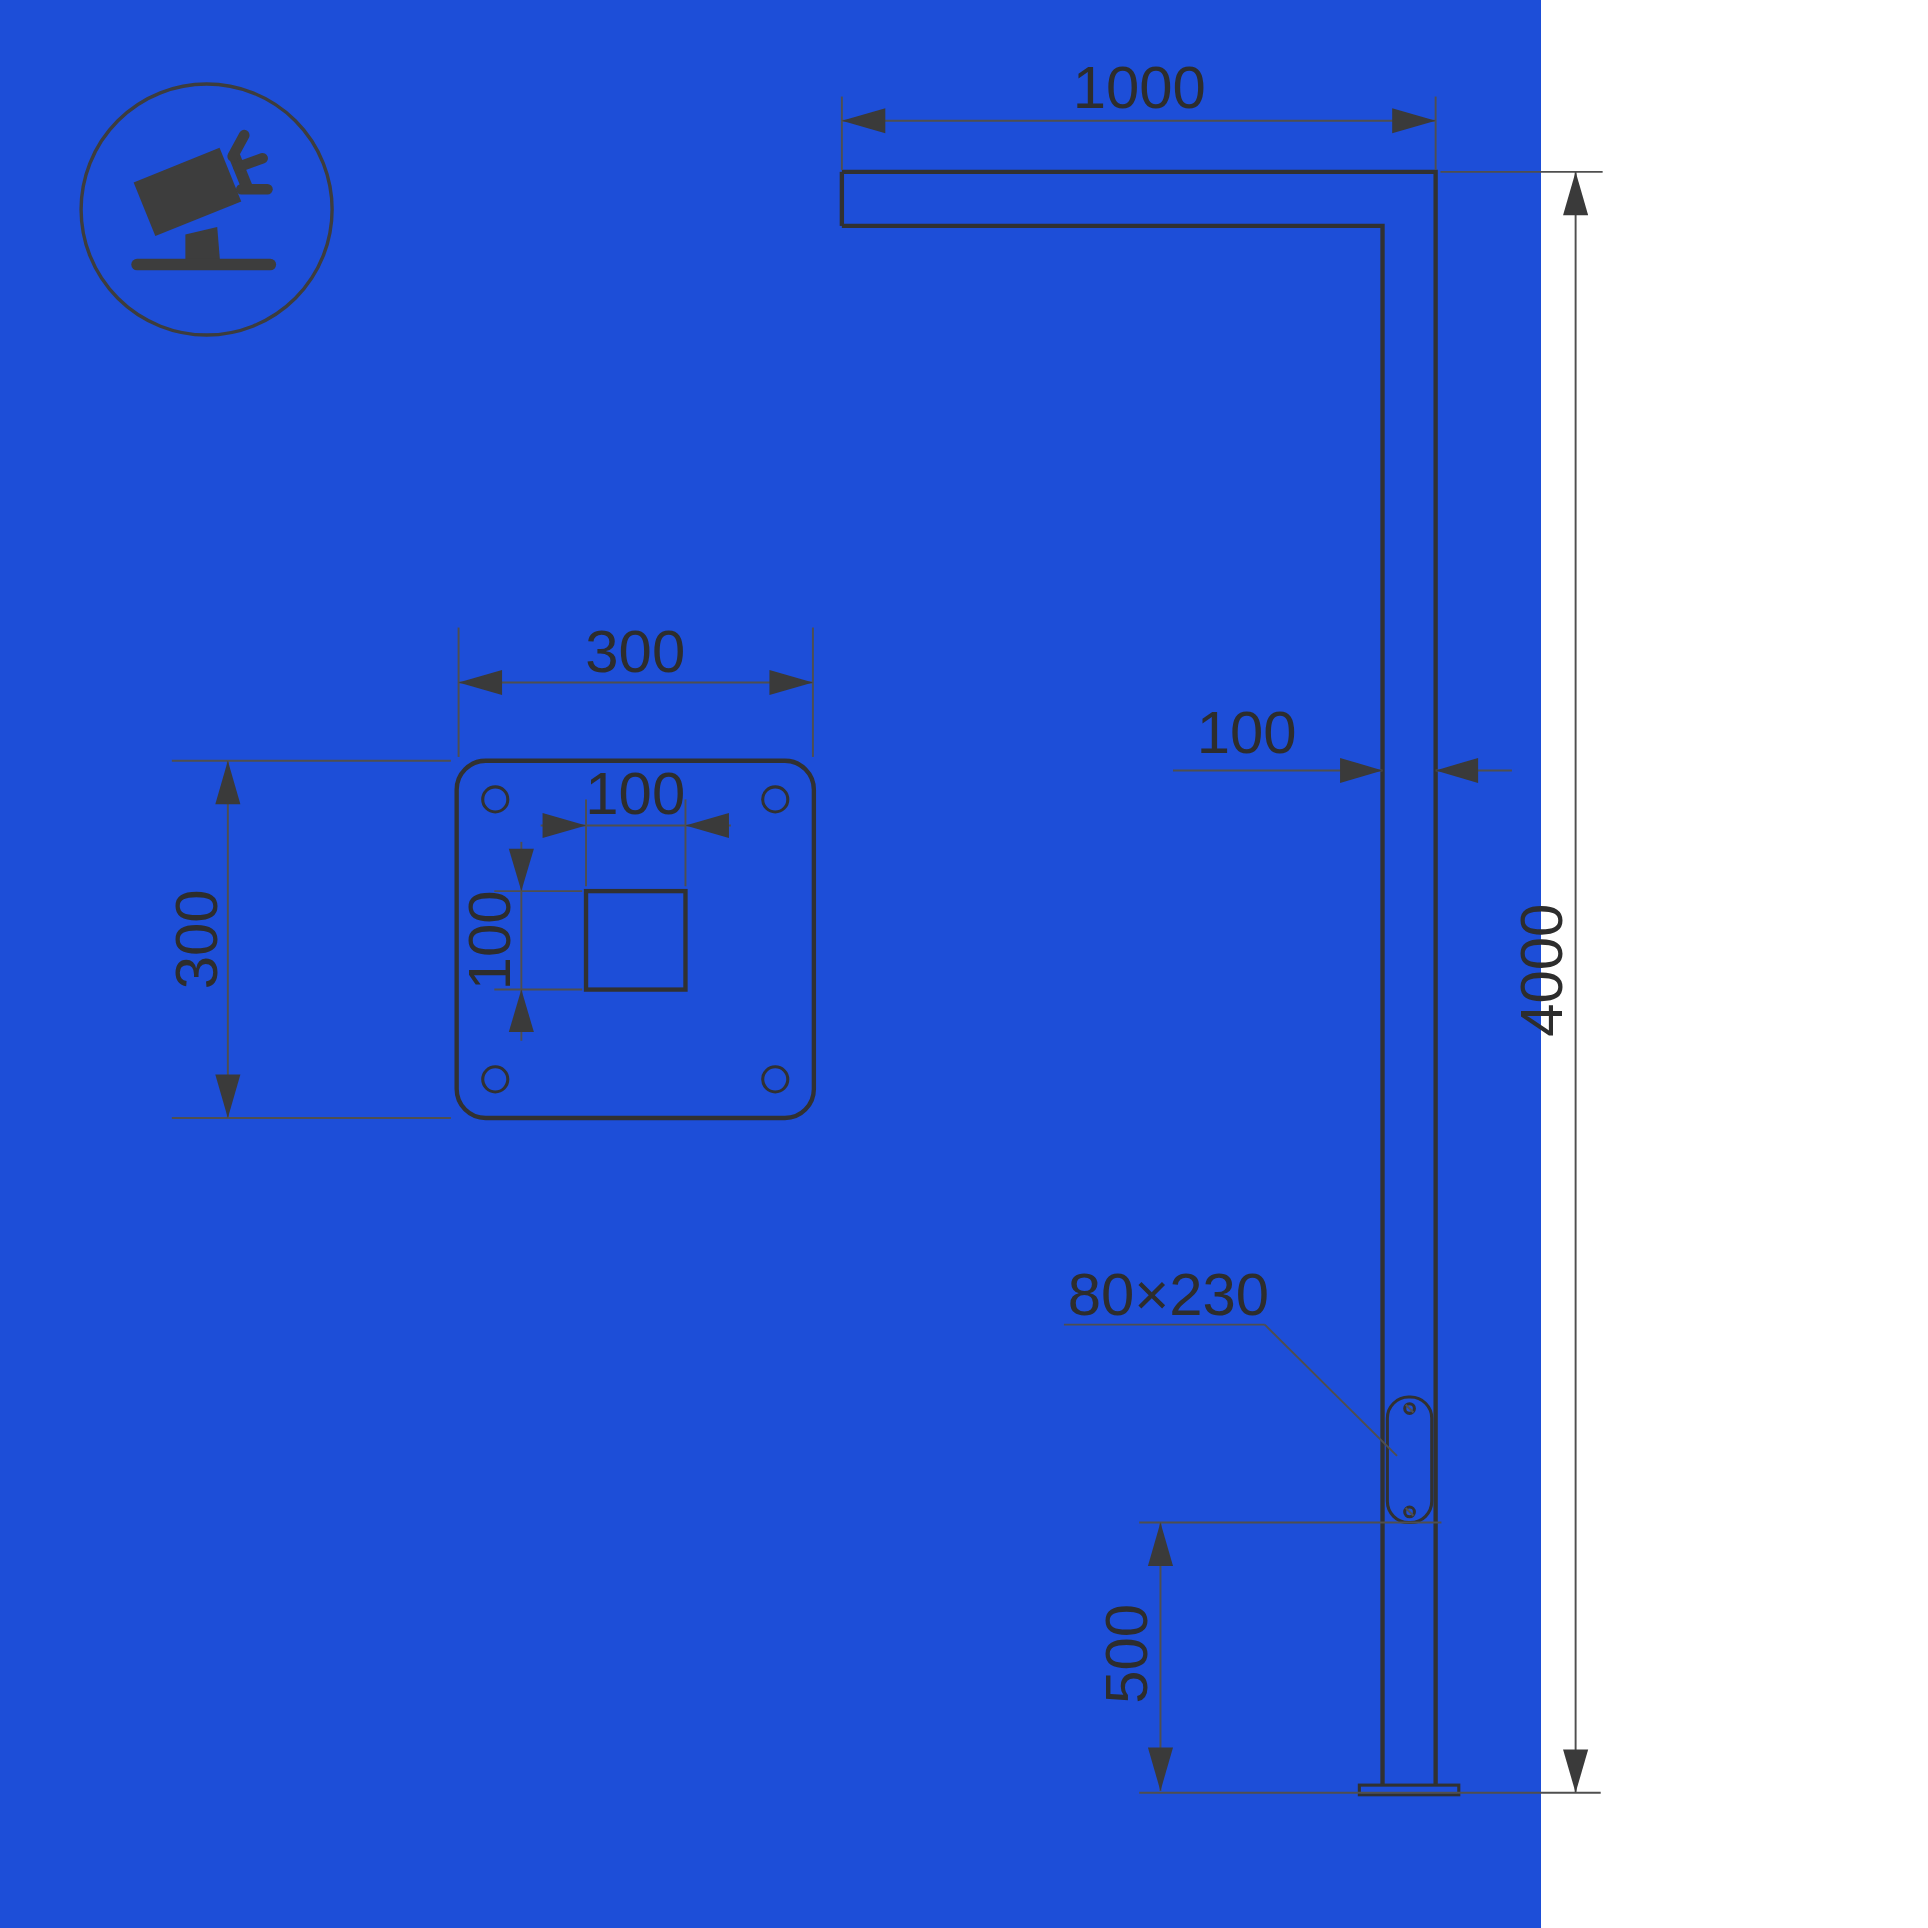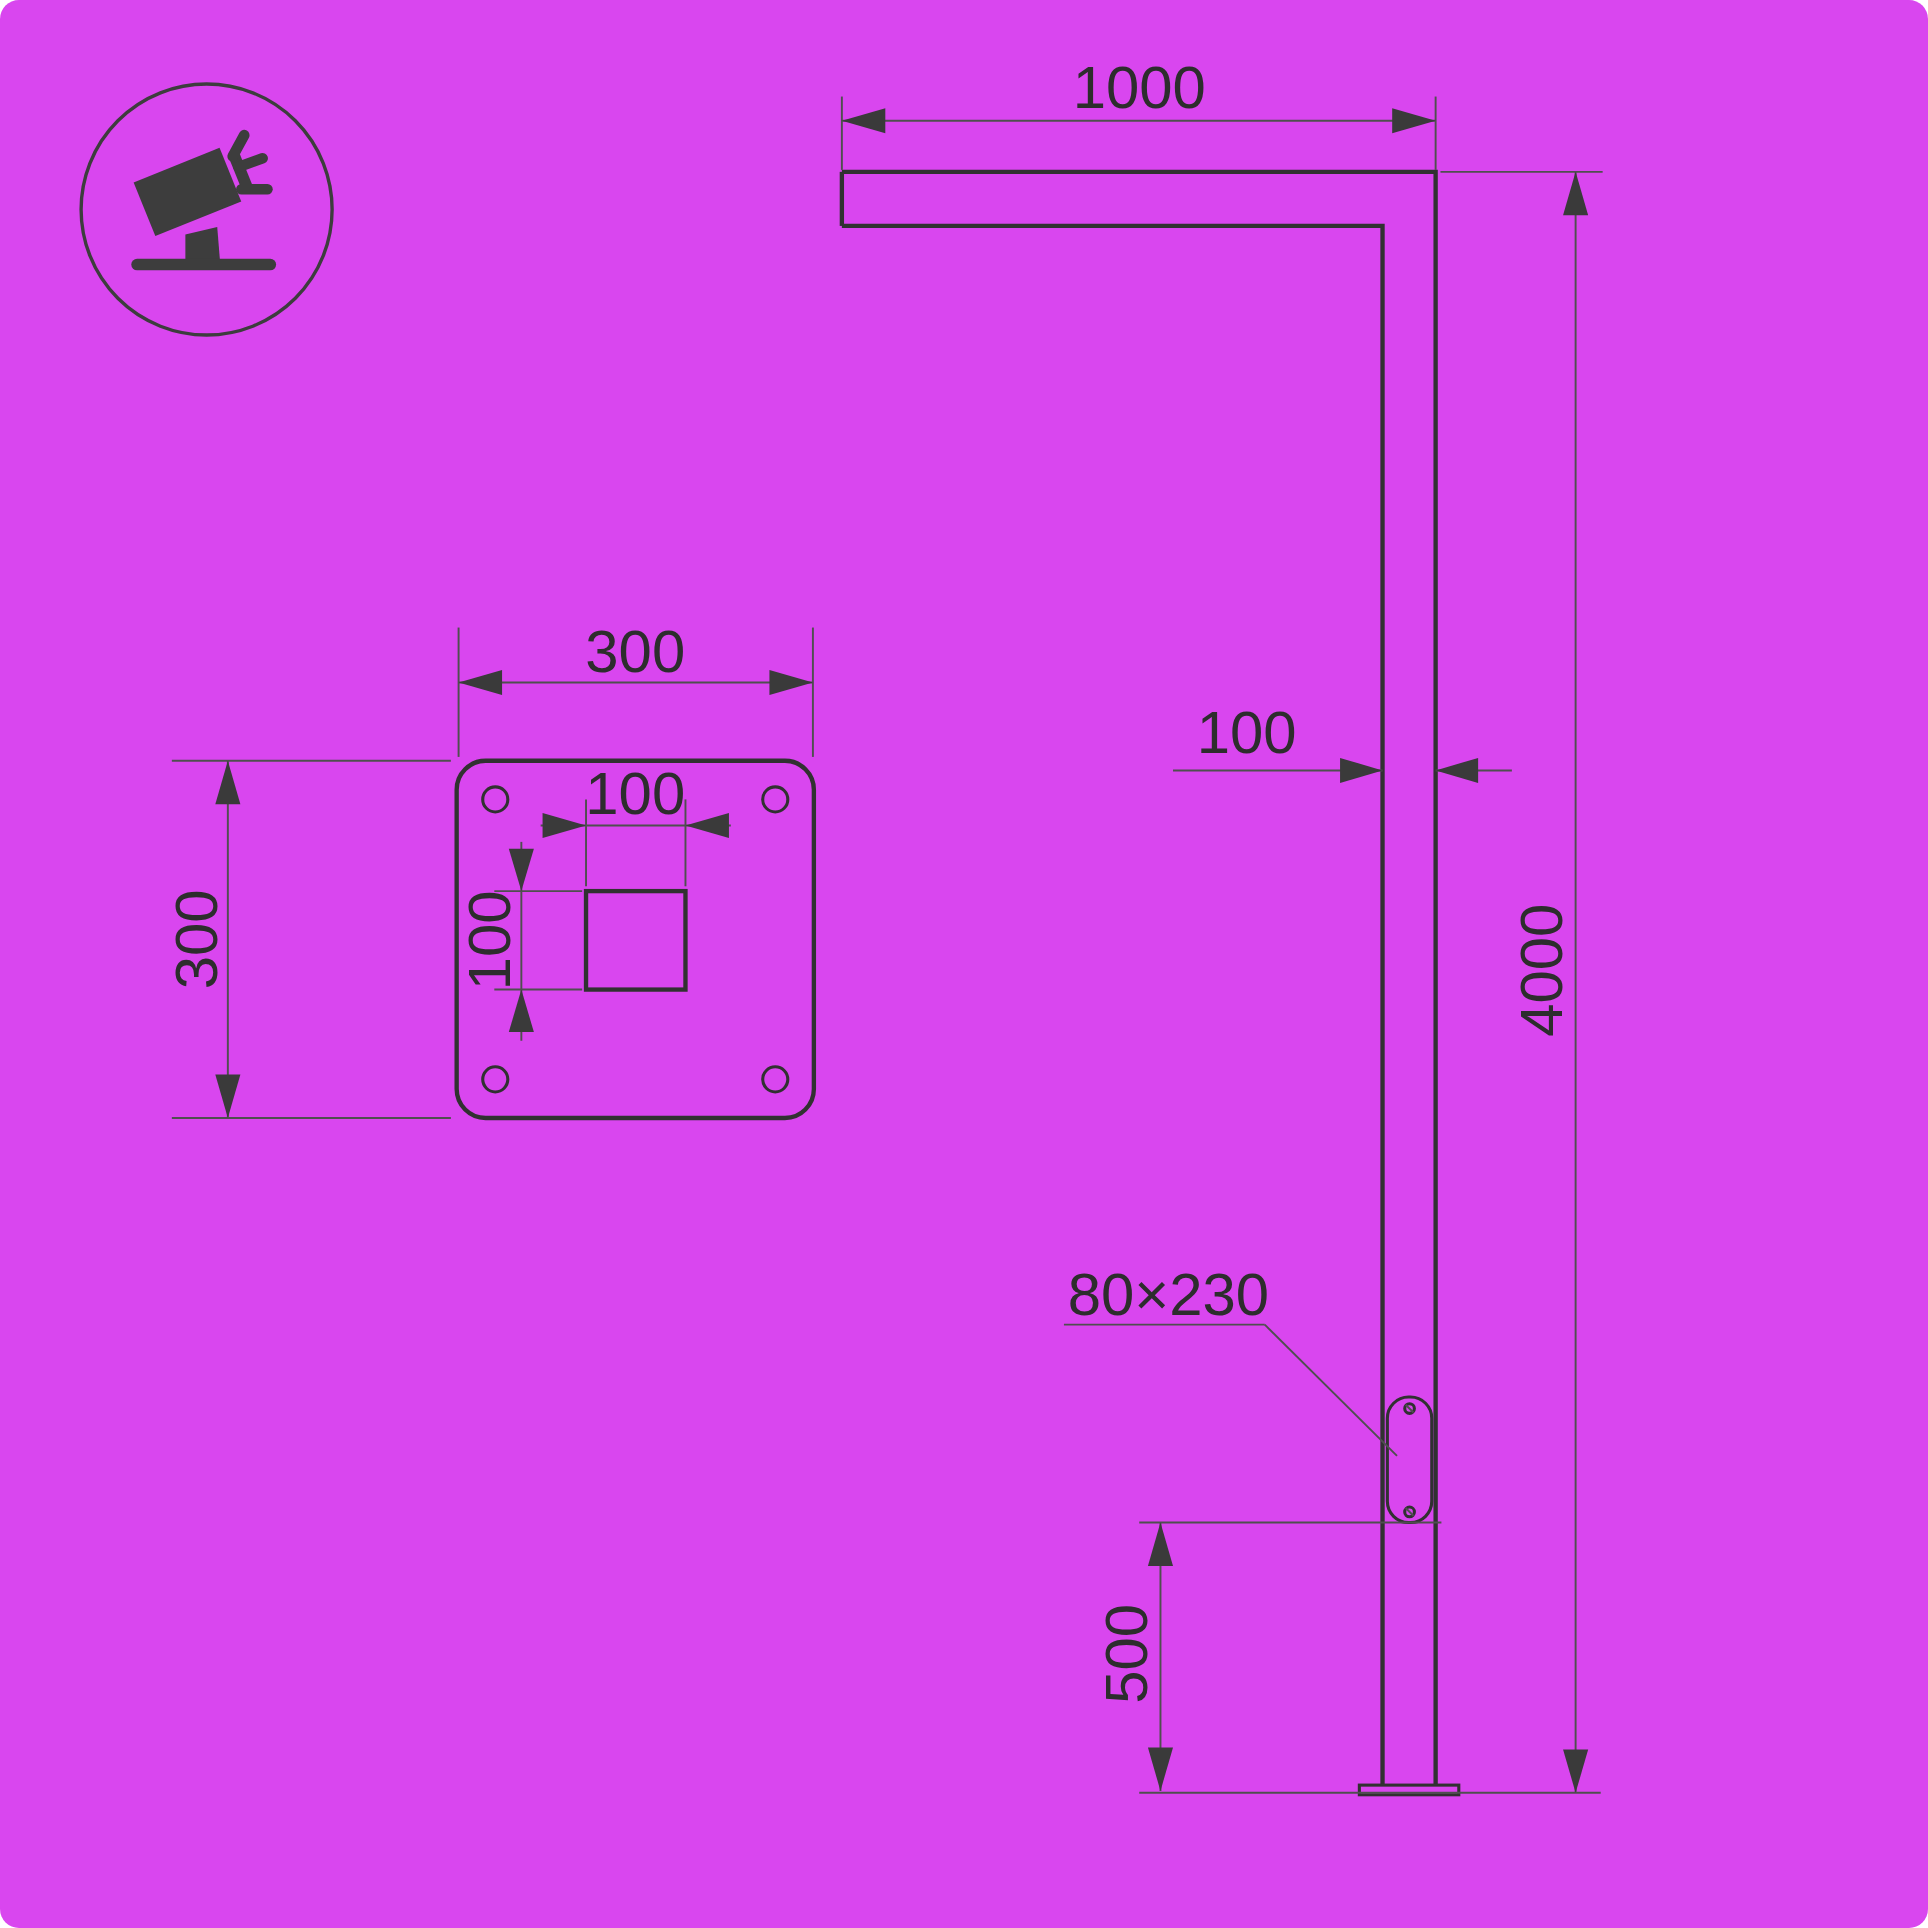--- a/index.html
+++ b/index.html
@@ -1,25 +1,24 @@
 <!DOCTYPE html>
 <html><head>
 <meta charset="utf-8">
 <style>
   html, body {
     margin: 0;
     padding: 0;
     background: #ffffff;
   }
   .canvas {
-    width: 1928px;
+    width: 1541px;
     height: 1928px;
-    background: #d946ef;
+    background: #1d4ed8;
     position: relative;
-    border-radius: 19px;
   }
   svg { display: block; }
   .obj {
     stroke: #313131;
     stroke-width: 4.5;
     fill: none;
     stroke-linejoin: miter;
     stroke-linecap: butt;
   }
   .obj-thin {

